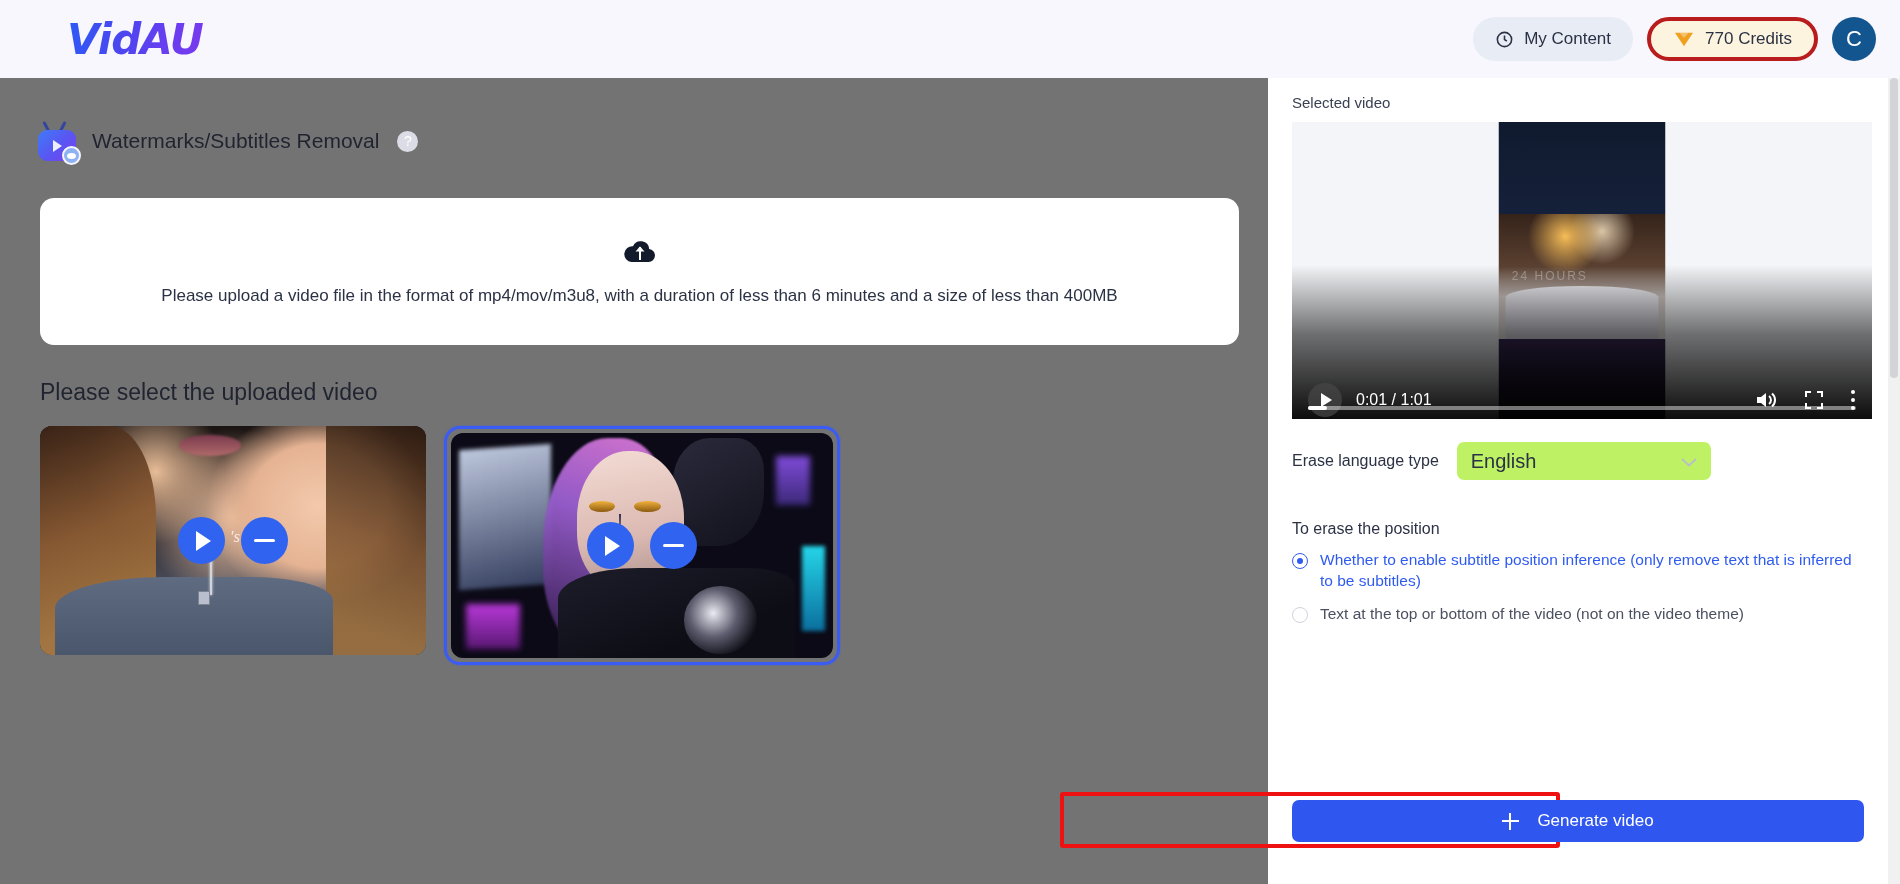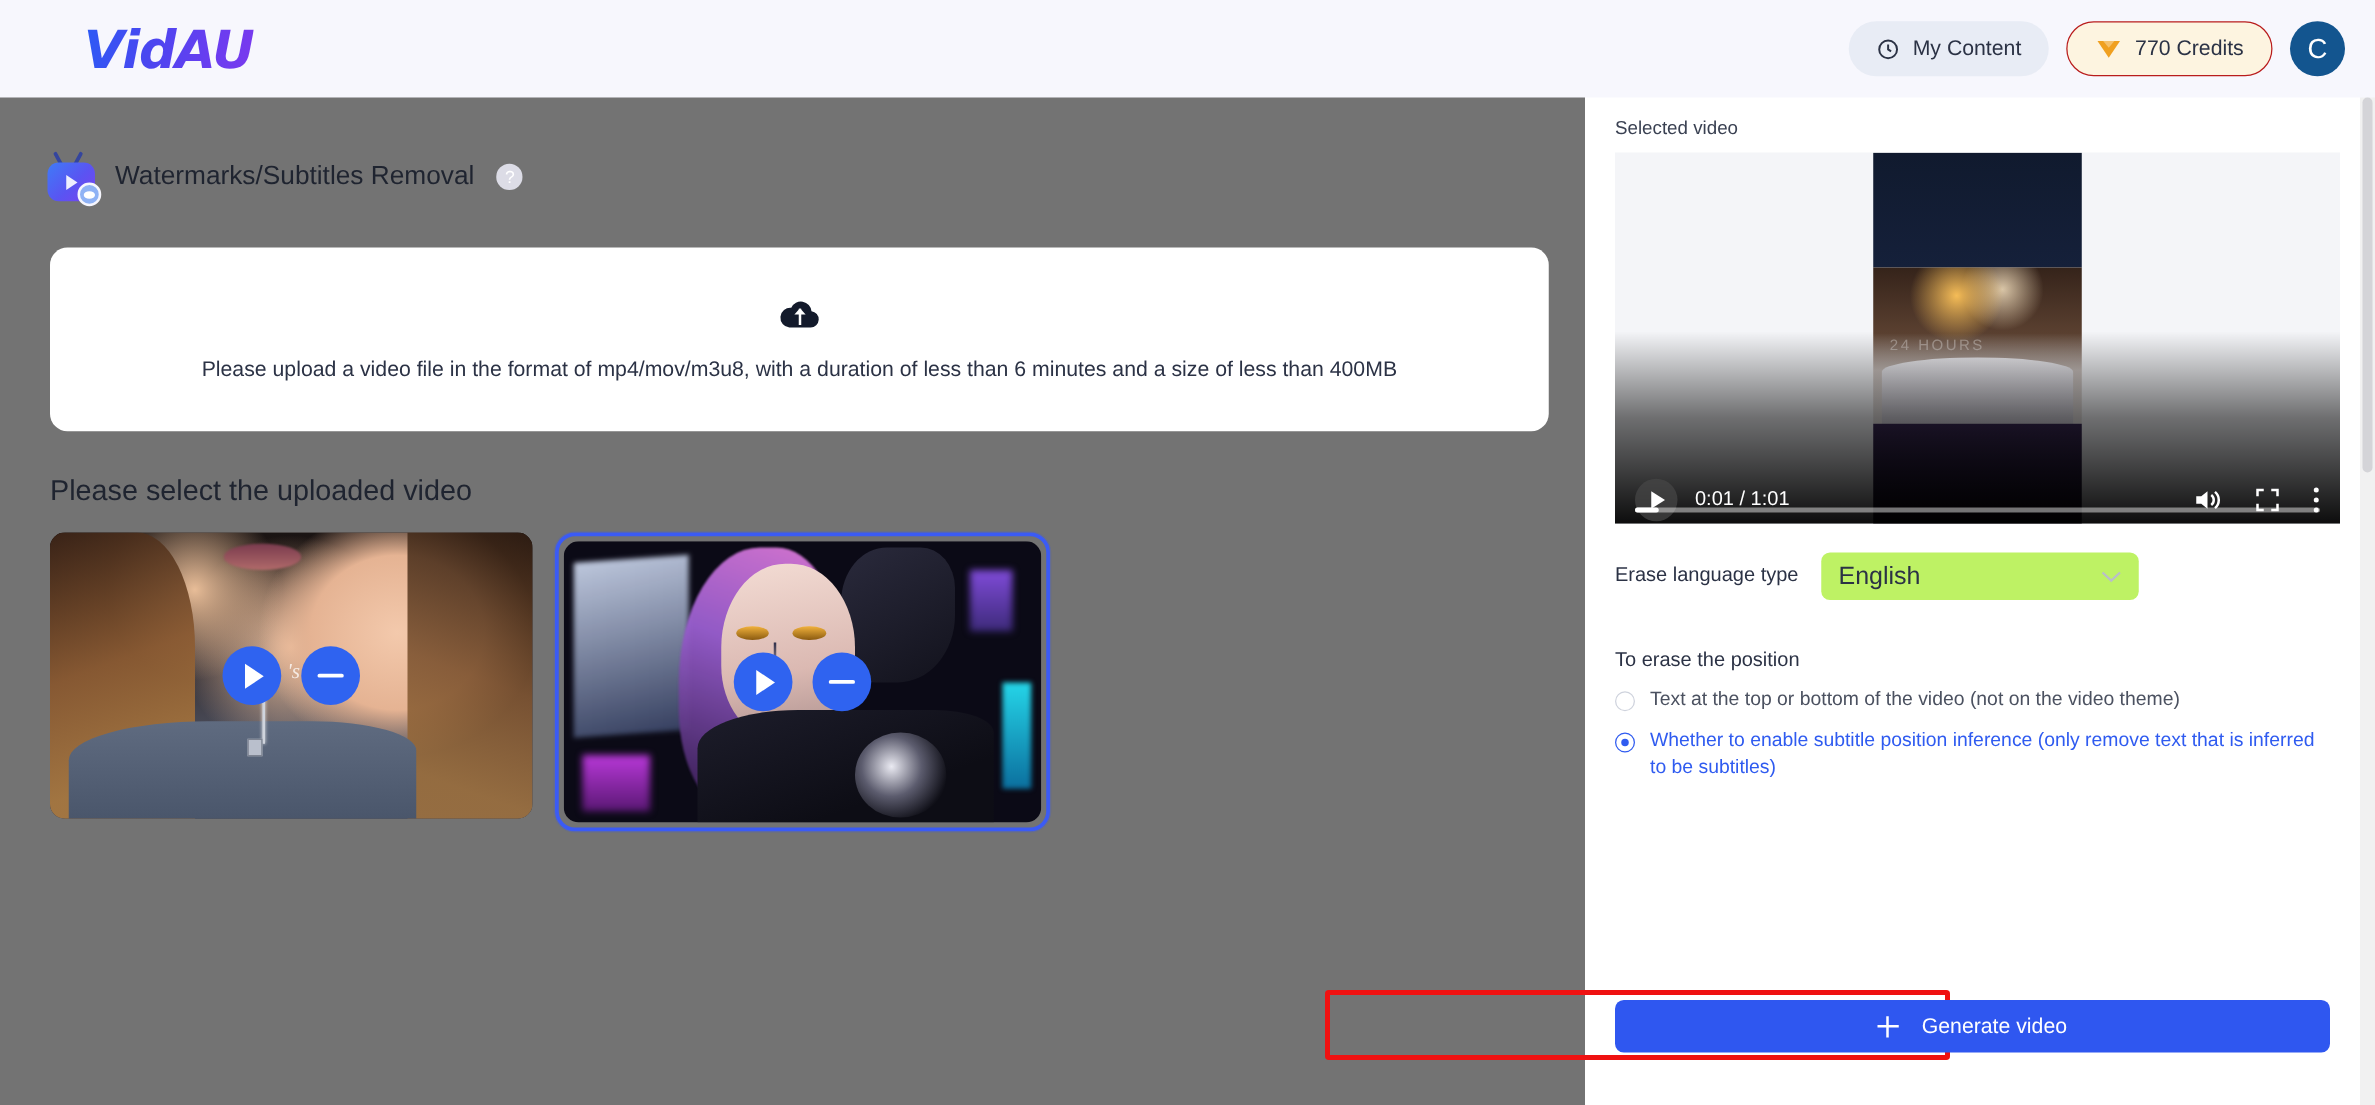--- a/index.html
+++ b/index.html
@@ -30,21 +30,21 @@
   .header-right {
     margin-left: auto; margin-right: 24px;
     display: flex; align-items: center; gap: 14px;
   }
   .pill {
     display: flex; align-items: center; gap: 10px;
     height: 44px; padding: 0 22px; border-radius: 24px;
     font-size: 17px; color: #2b3245;
   }
   .pill-content { background: #e8ecf5; }
-  .pill-credits { background: #fdf4e0; border: 1px solid #b91c1c; color: #2b3245; }
+  .pill-credits { background: #fdf4e0; border: 4px solid #b91c1c; color: #2b3245; }
   .avatar {
     width: 44px; height: 44px; border-radius: 50%;
     background: #13558f; color: #fff;
     display: flex; align-items: center; justify-content: center;
     font-size: 22px; font-weight: 500;
   }
   .clock-icon { width: 19px; height: 19px; display:block; }
   .gem-icon { width: 22px; height: 18px; display:block; }
 
   
@@ -467,29 +467,29 @@
             <path d="M1 1.5 8 8l7-6.5"></path>
           </svg>
         </span>
       </div>
     </div>
 
     <div class="pos-label">To erase the position</div>
 
     <div class="radio-group">
       <div class="radio-row">
-        <div class="radio"></div>
-        <div class="radio-text off">Text at the top or bottom of the video (not on the video theme)</div>
-      </div>
-      <div class="radio-row">
         <div class="radio on">
             <div class="dot"></div>
           </div>
         <div class="radio-text on">Whether to enable subtitle position inference (only remove text that is inferred to be subtitles)</div>
       </div>
+      <div class="radio-row">
+        <div class="radio"></div>
+        <div class="radio-text off">Text at the top or bottom of the video (not on the video theme)</div>
+      </div>
     </div>
   </div>
 
   <div class="gen-highlight"></div>
 
   <div class="gen-btn">
     <span class="plus"></span>
     <span>Generate video</span>
   </div>
 

